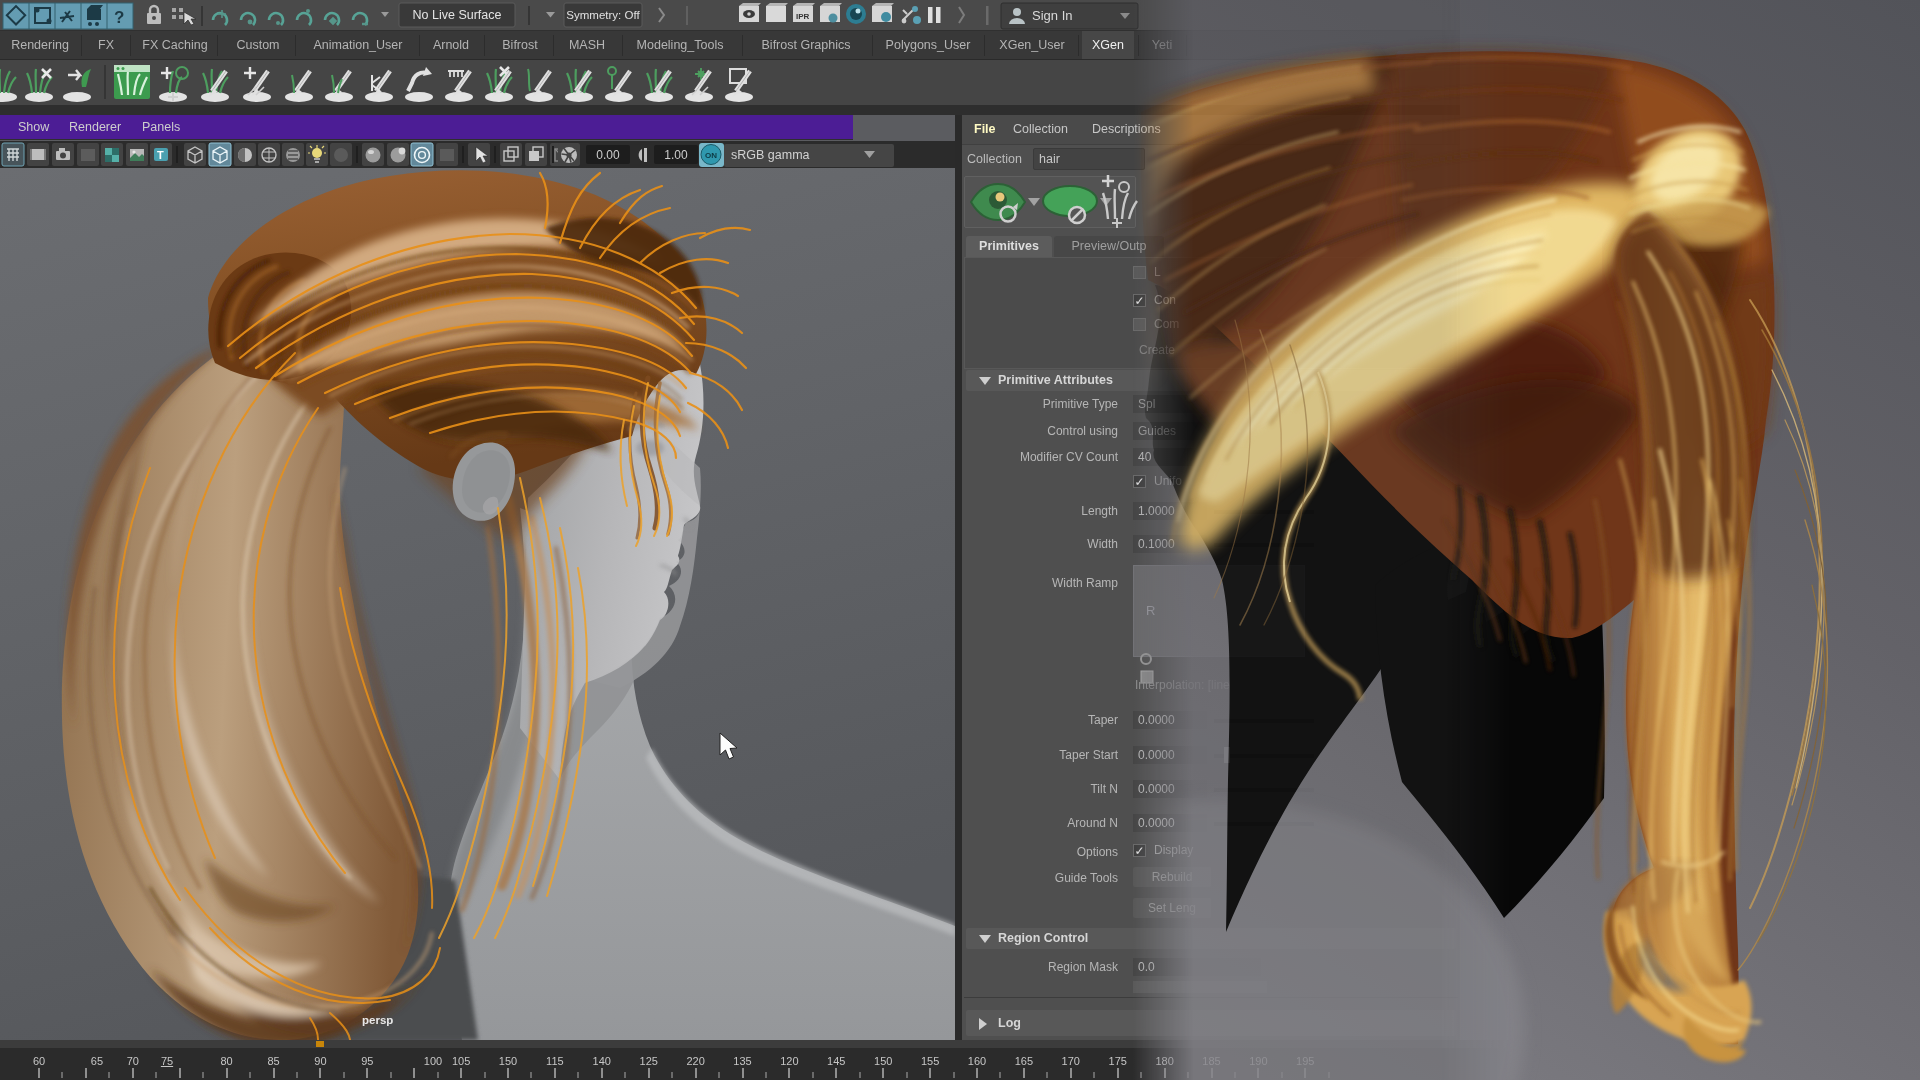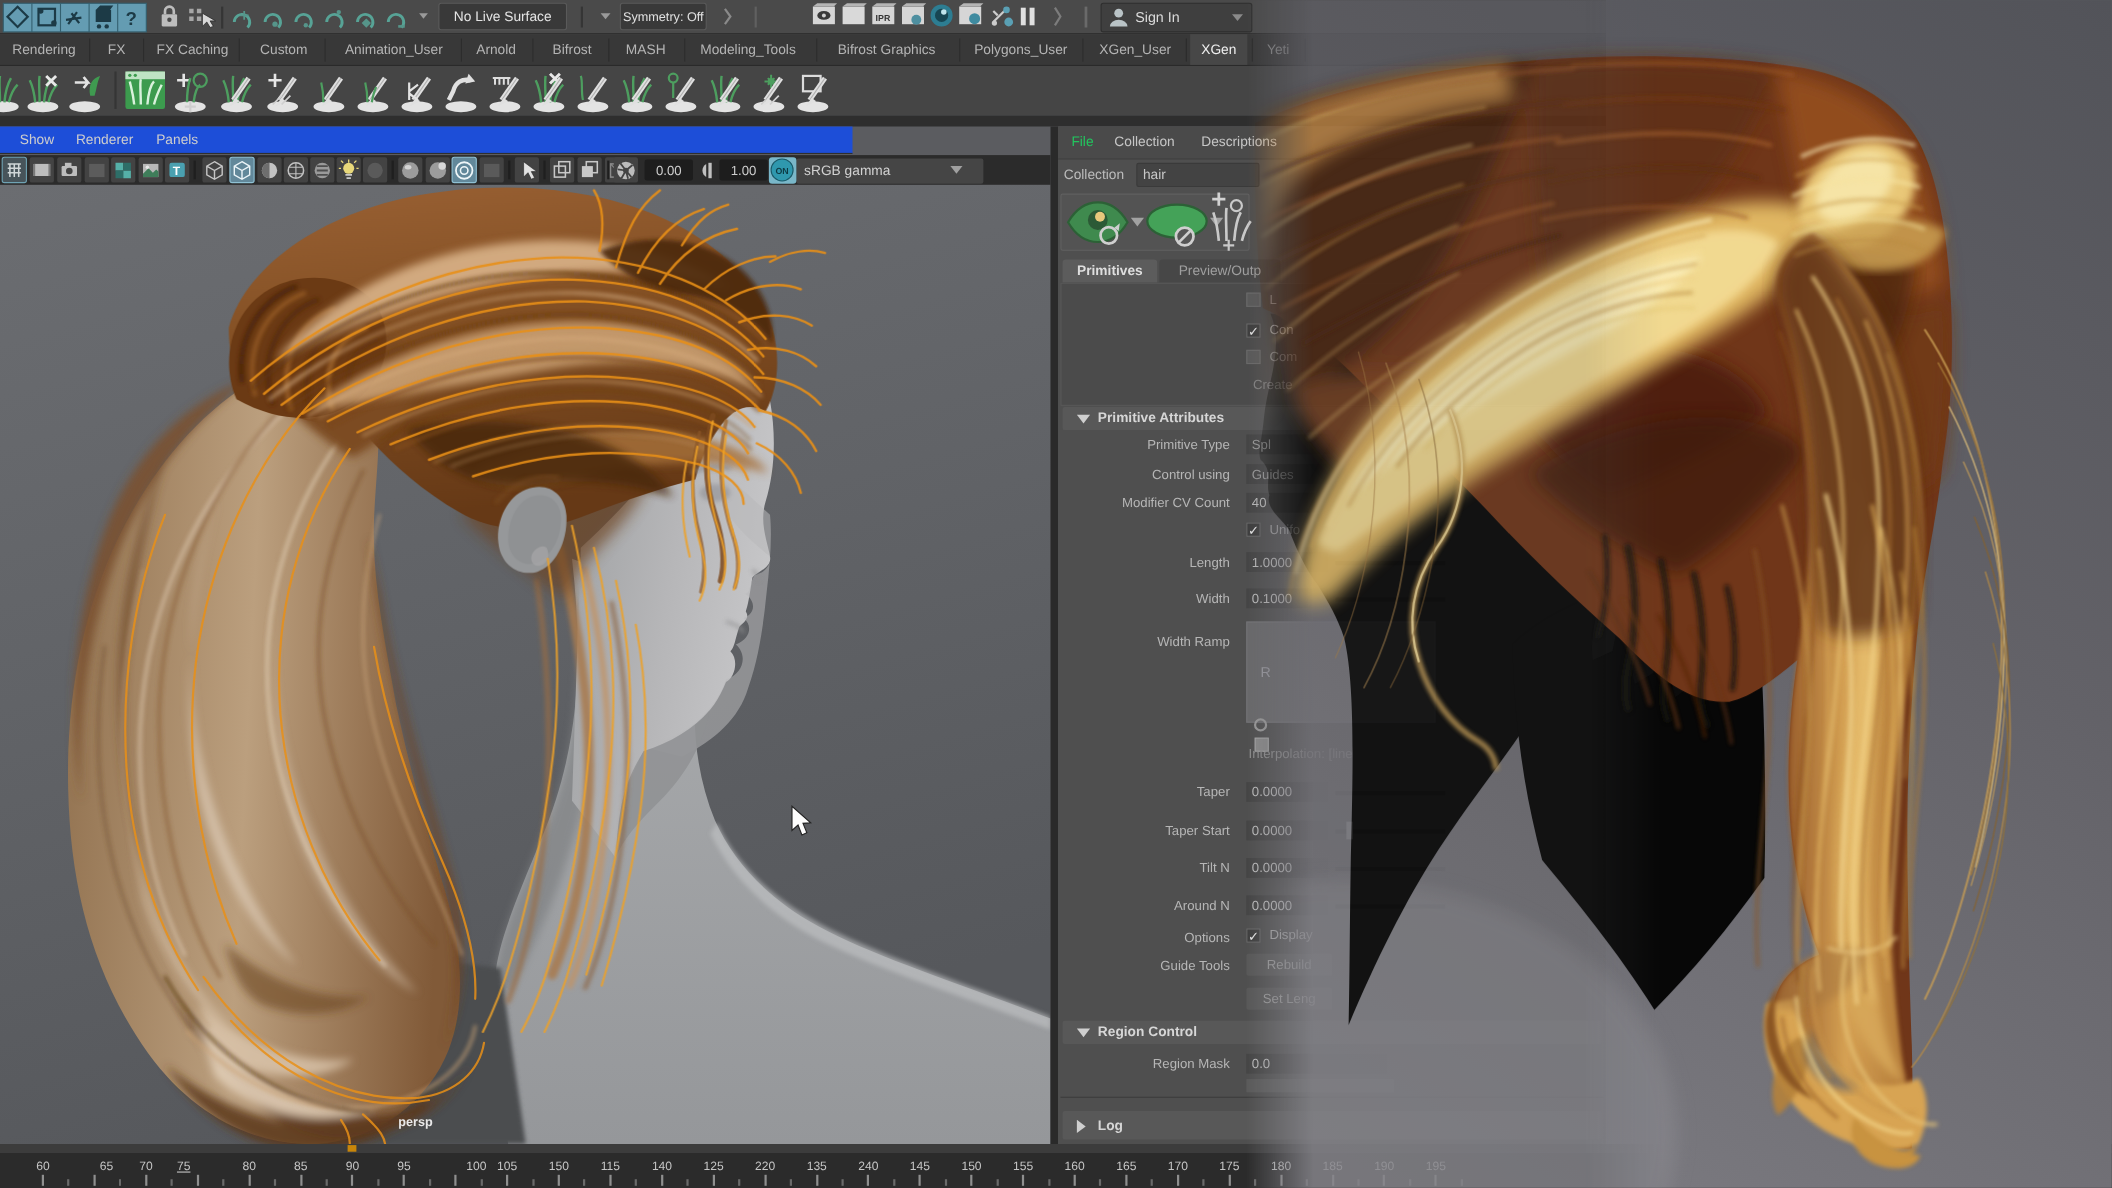--- a/index.html
+++ b/index.html
@@ -3,21 +3,21 @@
 *{margin:0;padding:0;box-sizing:border-box}
 html,body{width:1920px;height:1080px;overflow:hidden;background:#5b5c60;font-family:"Liberation Sans",sans-serif}
 #root{position:absolute;left:0;top:0;width:1920px;height:1080px}
 .abs{position:absolute}
 #topbar{left:0;top:0;width:1460px;height:31px;background:#4a4a4a;border-bottom:1px solid #303030}
 #tabs{left:0;top:31px;width:1460px;height:29px;background:#383838;border-bottom:1px solid #2a2a2a}
 .tab{position:absolute;top:0;height:28px;line-height:28px;color:#b4b4b4;font-size:12.5px;text-align:center}
 .tsep{position:absolute;top:4px;height:21px;width:1px;background:#2c2c2c}
 #shelf{left:0;top:60px;width:1460px;height:45px;background:#454545}
 #gap1{left:0;top:105px;width:1460px;height:10px;background:#2e2e2e}
-#vpmenu{left:0;top:115px;width:775px;height:25px;background:#1d4ed8;border-bottom:1px solid #2f2f2f}
+#vpmenu{left:0;top:115px;width:853px;height:25px;background:#4c1d95;border-bottom:1px solid #2f2f2f}
 .vm{position:absolute;top:0;height:25px;line-height:25px;color:#cdcdcd;font-size:12.5px}
 #vptool{left:0;top:141px;width:955px;height:27px;background:#2b2b2b}
 #viewport{left:0;top:168px;width:955px;height:872px}
 #vsep{left:955px;top:115px;width:7px;height:925px;background:#2a2a2a}
 #xgen{left:962px;top:115px;width:498px;height:925px;background:#4f4f4f}
 #tl1{left:0;top:1040px;width:1920px;height:8px;background:#3c3c3c}
 #ruler{left:0;top:1048px;width:1920px;height:32px;background:#2b2b2b}
 .fr{position:absolute;top:7px;font-size:11px;color:#c6c6c6;transform:translateX(-50%)}
 .tick{position:absolute;top:20px;width:2px;height:10px;background:#8f8f8f;transform:translateX(-50%)}
 .xlab{position:absolute;color:#b6b6b6;font-size:12px;text-align:right;right:342px}
@@ -601,21 +601,21 @@
     <text x="362" y="856" font-size="11.5" font-weight="bold" fill="#e8e8e8" font-family="Liberation Sans,sans-serif">persp</text>
 
     <g transform="translate(720,565)">
           <path d="M0 0 L0 22 L5.5 17 L9 26 L13.5 24 L10 15.5 L17 15 Z" fill="#fdfdfd" stroke="#222" stroke-width="1"></path>
         </g>
   </svg>
   </div>
   <div class="abs" id="vsep"></div>
   <div class="abs" id="xgen">
     <div style="position:absolute;left:0;top:0;width:498px;height:30px;background:#4a4a4a;border-bottom:1px solid #404040"></div>
-    <span style="position:absolute;left:12px;top:7px;font-size:12.5px;font-weight:normal;color:#22c55e">File</span>
+    <span style="position:absolute;left:12px;top:7px;font-size:12.5px;font-weight:bold;color:#fef9c3">File</span>
     <span style="position:absolute;left:51px;top:7px;font-size:12.5px;color:#c6c6c6">Collection</span>
     <span style="position:absolute;left:130px;top:7px;font-size:12.5px;color:#c6c6c6">Descriptions</span>
     <span style="position:absolute;left:5px;top:37px;font-size:12.5px;color:#bcbcbc">Collection</span>
     <div style="position:absolute;left:71px;top:33px;width:112px;height:22px;background:#434343;border:1px solid #3a3a3a;border-radius:2px;color:#c8c8c8;font-size:12.5px;line-height:21px;padding-left:5px">hair</div>
     <div style="position:absolute;left:2px;top:61px;width:172px;height:52px;background:#535353;border:1px solid #606060;border-radius:2px"></div>
     <svg style="position:absolute;left:2px;top:61px" width="172" height="52" viewBox="0 0 172 52">
       <path d="M7 26 C14 14 24 8 34 8 C44 8 54 14 61 26 C54 38 44 44 34 44 C24 44 14 38 7 26 Z" fill="#3f8a4e" stroke="#2c6136" stroke-width="2"></path>
       <circle cx="34" cy="24" r="9" fill="#2c5a36"></circle>
         <circle cx="36" cy="21" r="4.5" fill="#e8c87c"></circle>
       <circle cx="44" cy="38" r="7.5" fill="none" stroke="#cfcfcf" stroke-width="2.5"></circle>
@@ -745,21 +745,21 @@
       <span class="tick" style="left: 625.25px; height: 6px; top: 24px; background: rgb(106, 106, 106);"></span>
       <span class="fr" style="left: 648.7px;">125</span>
       <span class="tick" style="left: 648.7px;"></span>
       <span class="tick" style="left: 672.15px; height: 6px; top: 24px; background: rgb(106, 106, 106);"></span>
       <span class="fr" style="left: 695.6px;">220</span>
       <span class="tick" style="left: 695.6px;"></span>
       <span class="tick" style="left: 719.05px; height: 6px; top: 24px; background: rgb(106, 106, 106);"></span>
       <span class="fr" style="left: 742.5px;">135</span>
       <span class="tick" style="left: 742.5px;"></span>
       <span class="tick" style="left: 765.95px; height: 6px; top: 24px; background: rgb(106, 106, 106);"></span>
-      <span class="fr" style="left: 789.4px;">240</span>
+      <span class="fr" style="left: 789.4px;">120</span>
       <span class="tick" style="left: 789.4px;"></span>
       <span class="tick" style="left: 812.85px; height: 6px; top: 24px; background: rgb(106, 106, 106);"></span>
       <span class="fr" style="left: 836.3px;">145</span>
       <span class="tick" style="left: 836.3px;"></span>
       <span class="tick" style="left: 859.75px; height: 6px; top: 24px; background: rgb(106, 106, 106);"></span>
       <span class="fr" style="left: 883.2px;">150</span>
       <span class="tick" style="left: 883.2px;"></span>
       <span class="tick" style="left: 906.65px; height: 6px; top: 24px; background: rgb(106, 106, 106);"></span>
       <span class="fr" style="left: 930.1px;">155</span>
       <span class="tick" style="left: 930.1px;"></span>

